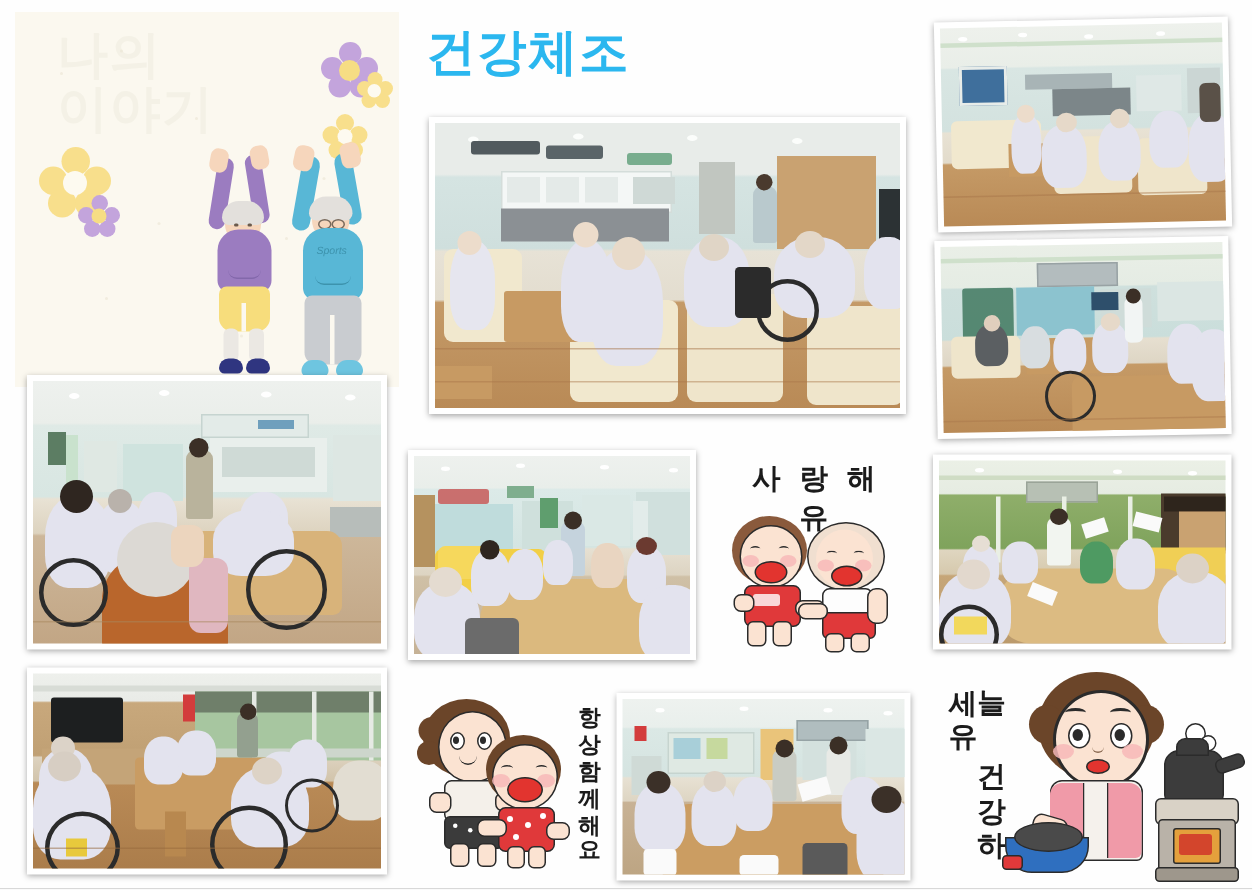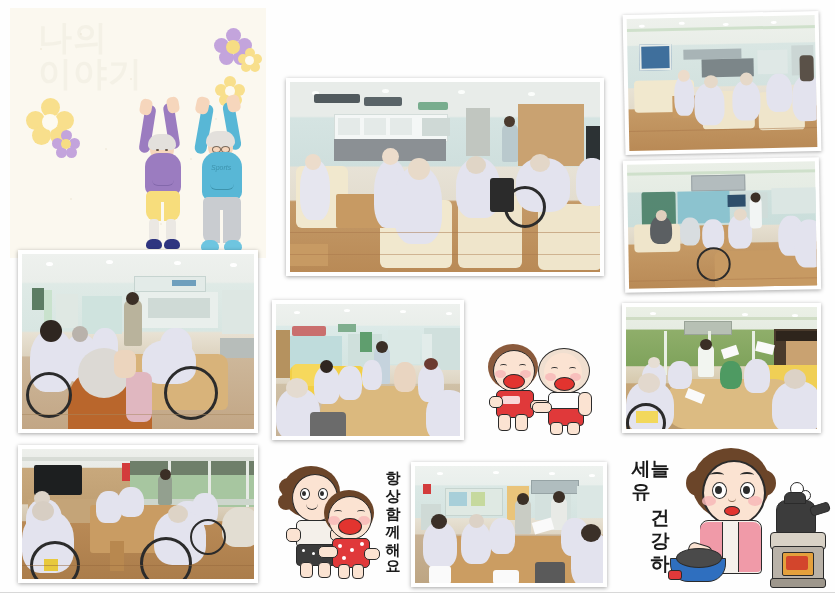--- a/index.html
+++ b/index.html
@@ -73,20 +73,21 @@
   
   .band{position:absolute;}
   .pers{position:absolute;border-radius:45% 45% 35% 35%;}
   .head{position:absolute;border-radius:50%;}
 </style>
 </head>
 <body>
 
 <div id="page">
 
+  <div id="title">건강체조</div>
 
   <div id="illus">
     <div class="watermark">나의<br>이야기</div>
 
     <div class="speck" style="left:30px;top:40px;width:2px;height:2px;"></div>
     <div class="speck" style="left:70px;top:25px;width:2px;height:2px;"></div>
     <div class="speck" style="left:120px;top:70px;width:2px;height:2px;"></div>
     <div class="speck" style="left:180px;top:150px;width:2px;height:2px;"></div>
     <div class="speck" style="left:60px;top:190px;width:2px;height:2px;"></div>
     <div class="speck" style="left:150px;top:215px;width:2px;height:2px;"></div>
@@ -490,20 +491,21 @@
       <div class="head" style="left:166px;top:58px;width:20px;height:18px;background:#3b3028;"></div>
 
       <div class="band" style="left:118px;top:54px;width:20px;height:12px;background:#fafafa;transform:rotate(-16deg);"></div>
       <div class="band" style="left:78px;top:104px;width:26px;height:14px;background:#fafafa;border-radius:3px;"></div>
       <div class="band" style="left:14px;top:100px;width:22px;height:18px;background:#fafafa;border-radius:3px;"></div>
       <div class="band" style="left:120px;top:96px;width:30px;height:28px;background:#5a5a5a;border-radius:3px;"></div>
     </div>
   </div>
 
   <div class="sticker" style="left:478px;top:302px;width:130px;height:132px;">
+    <div class="kr-h" style="position:absolute;left:8px;top:4px;width:116px;text-align:center;font-size:19px;font-weight:bold;letter-spacing:3px;">사 랑 해 유</div>
 
     <div class="cartoon-body" style="left:8px;top:40px;width:60px;height:90px;">
       <div class="cc" style="left:2px;top:2px;width:50px;height:46px;background:#8a5a3c;"></div>
       <div class="cc" style="left:7px;top:8px;width:40px;height:40px;background:#fbe3d2;border:1.6px solid #2b2b2b;"></div>
       <div class="blush" style="left:9px;top:28px;width:11px;height:8px;"></div>
       <div class="blush" style="left:34px;top:28px;width:11px;height:8px;"></div>
       <div style="position:absolute;left:14px;top:22px;width:7px;height:3px;border-top:1.6px solid #2b2b2b;border-radius:50%;"></div>
       <div style="position:absolute;left:33px;top:22px;width:7px;height:3px;border-top:1.6px solid #2b2b2b;border-radius:50%;"></div>
       <div class="mouth" style="left:17px;top:32px;width:20px;height:13px;border:1.5px solid #2b2b2b;"></div>
       <div style="position:absolute;left:10px;top:48px;width:36px;height:26px;background:#e0393a;border:1.5px solid #2b2b2b;border-radius:5px;"></div>

